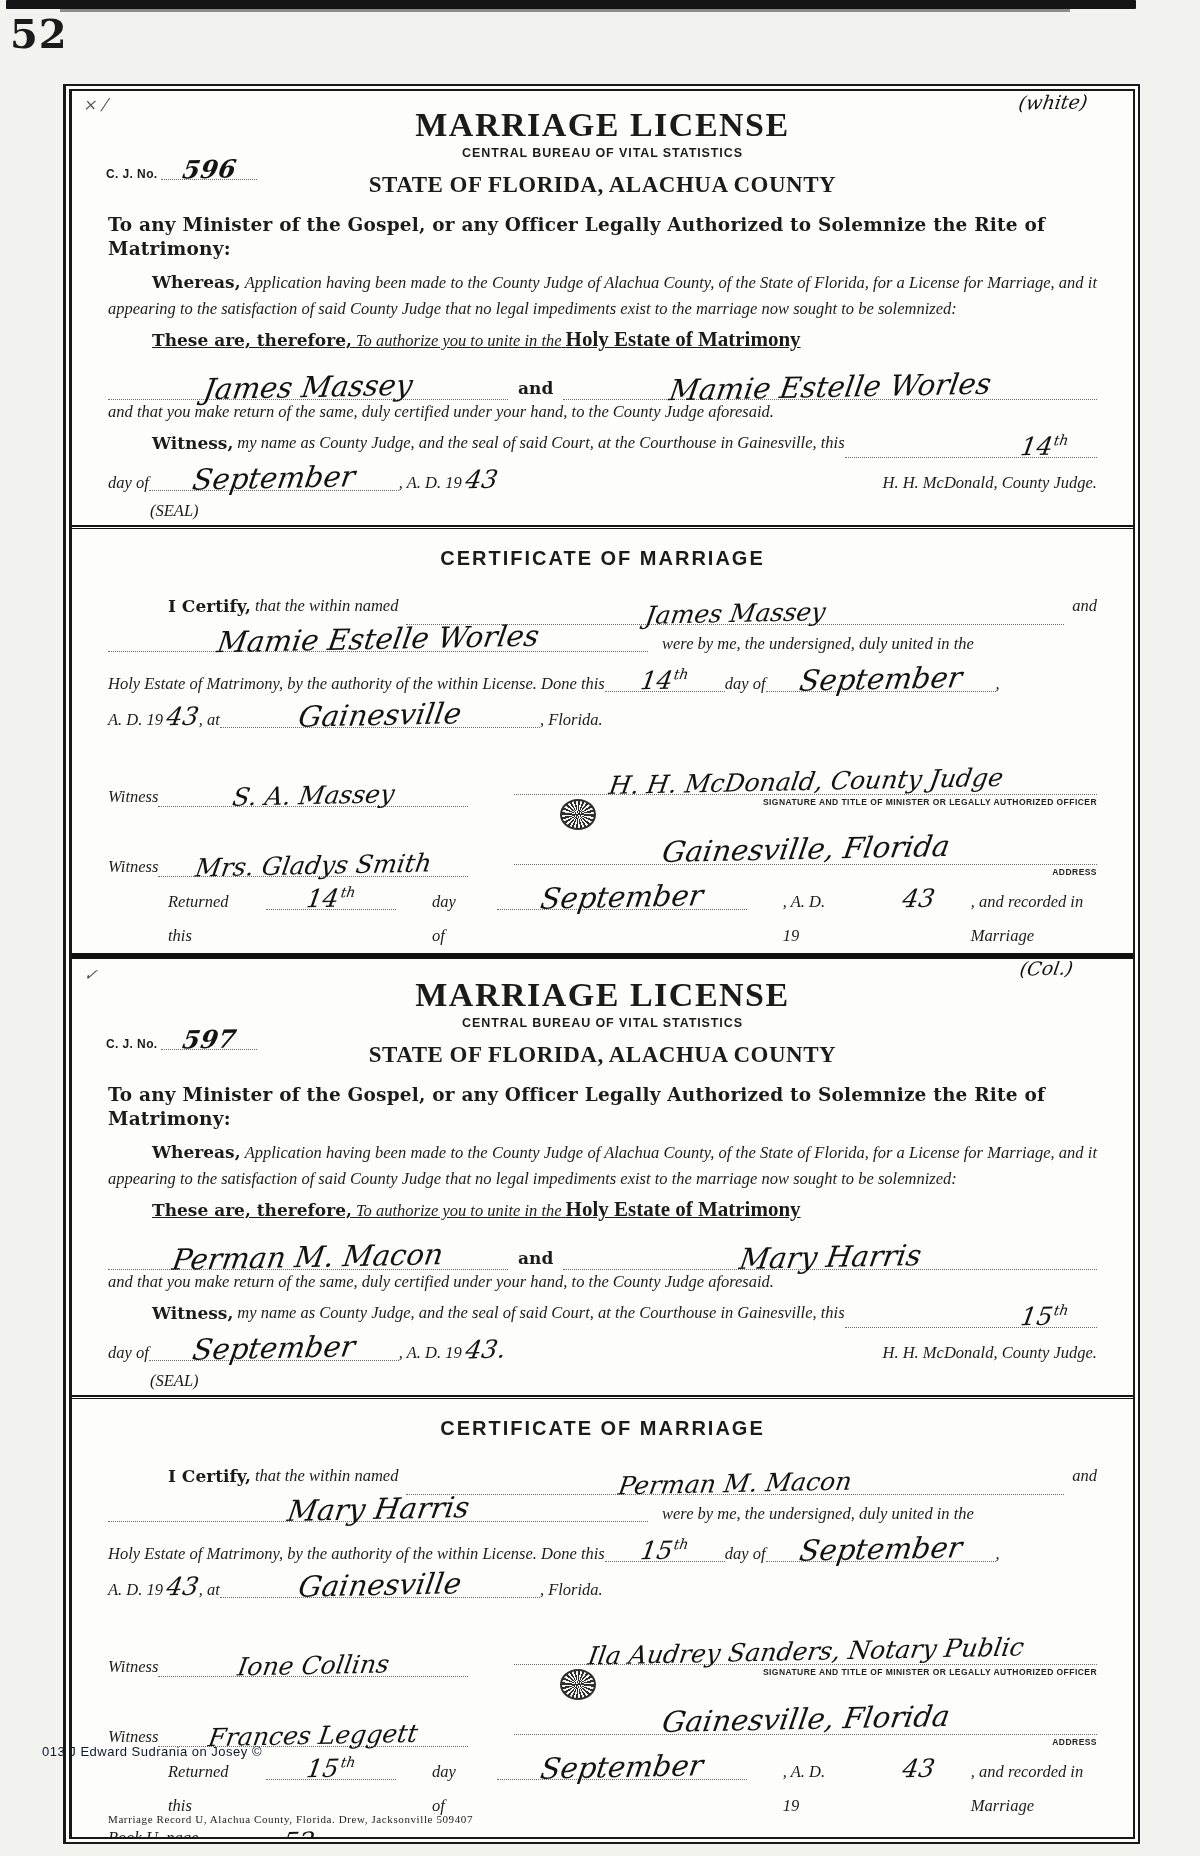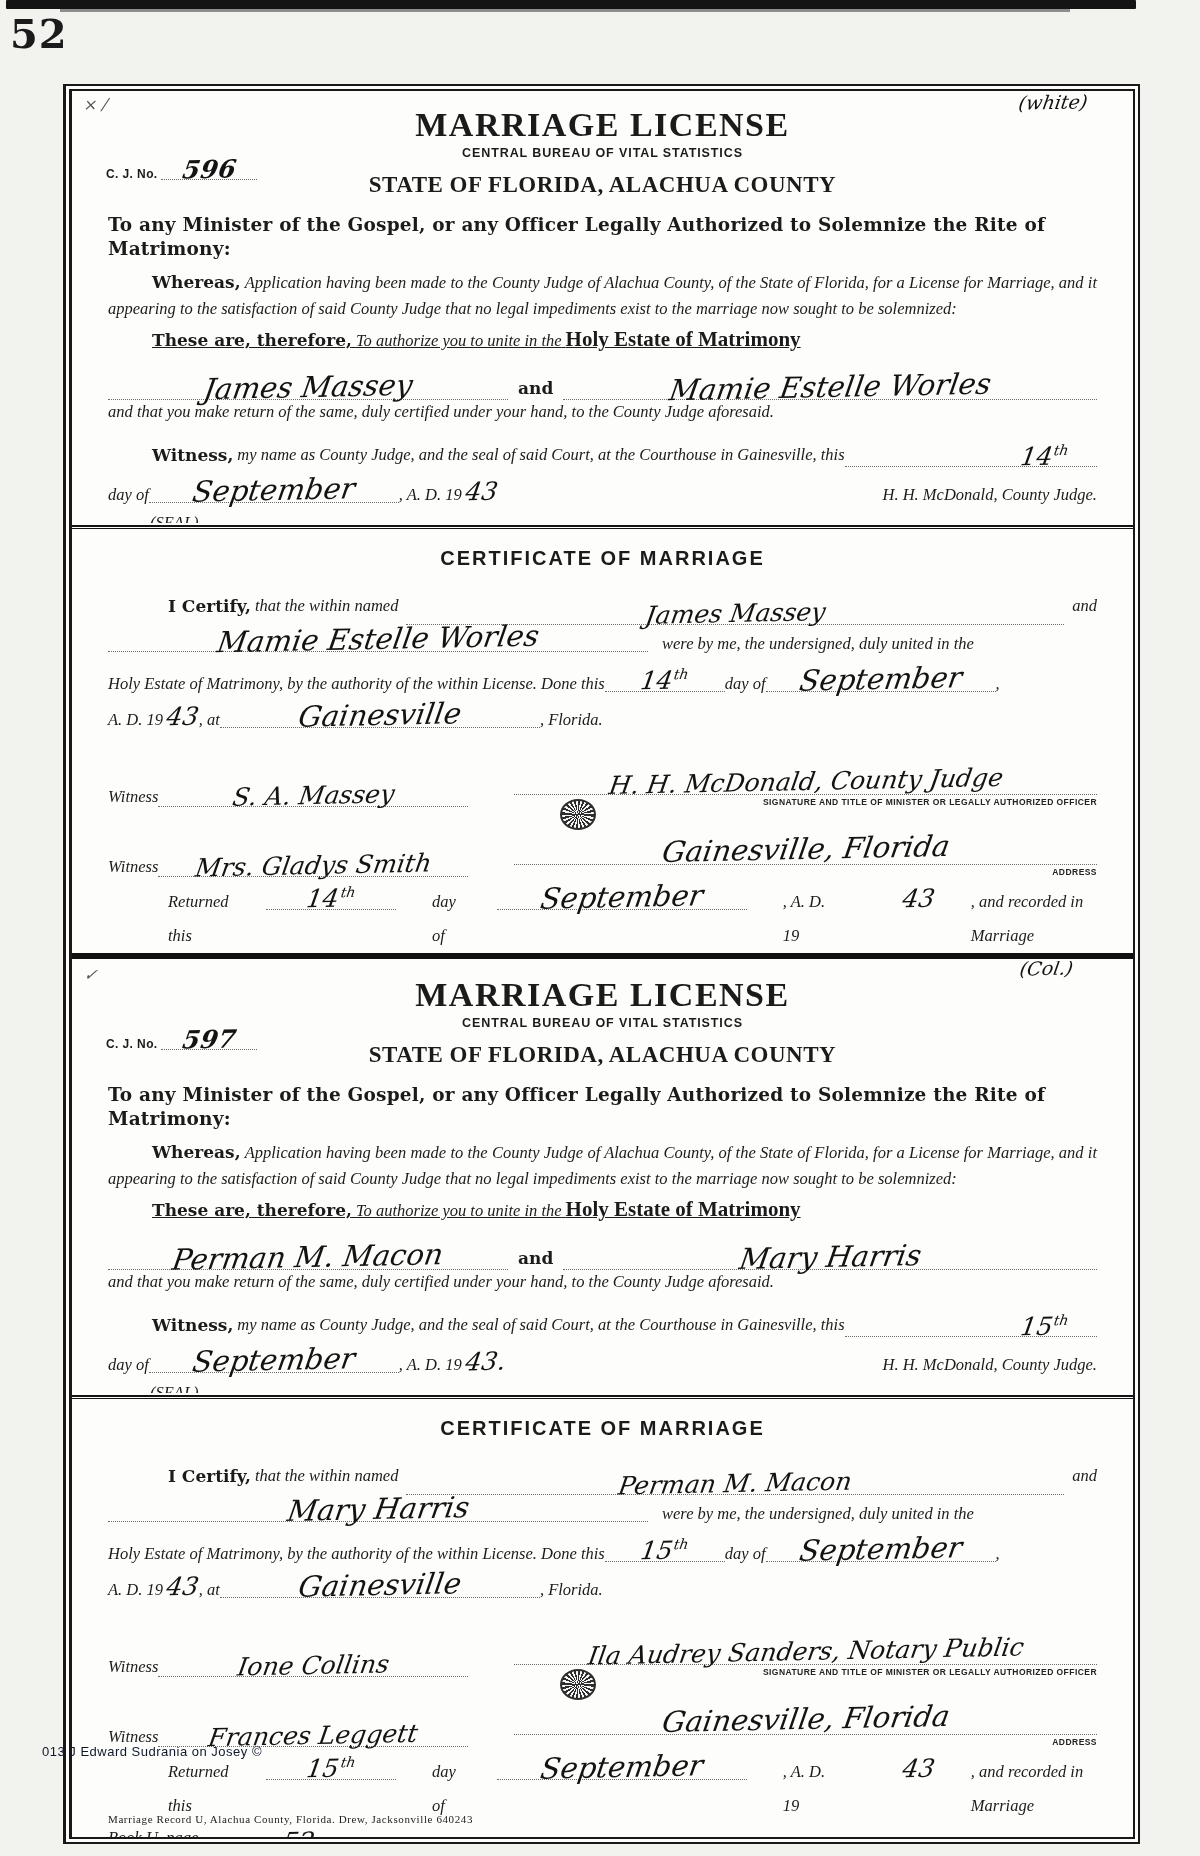--- a/index.html
+++ b/index.html
@@ -65,21 +65,21 @@
   .whereas { margin-top:8px; text-indent:44px; text-align:justify; line-height:26px; }
   .therefore { margin-top:2px; padding-left:44px; line-height:30px; white-space:nowrap;text-decoration:underline; }
   .holy { font-family:"Liberation Serif", serif; font-weight:700; font-size:21px; }
 
   .names { display:flex; align-items:flex-end; height:44px; }
   .names .groom-fill { flex:0 0 400px; }
   .names .and { margin:0 10px 2px 10px; }
   .names .bride-fill { flex:1 1 auto; }
 
   .return-clause { line-height:24px; }
-  .witness-clause { margin-top:16px; padding-left:44px; line-height:30px; display:flex; align-items:center; }
+  .witness-clause { margin-top:4px; padding-left:44px; line-height:30px; display:flex; align-items:flex-end; }
   .witness-clause .day-fill { flex:1 1 auto; text-align:right; padding-right:28px; }
 
   .dayof { margin-top:6px; display:flex; align-items:baseline; line-height:34px; }
   .dayof .month-fill { min-width:250px; }
   .dayof .spacer { flex:1 1 auto; }
   .seal-line { line-height:22px; padding-left:42px; }
 
   
   .cert-title { text-align:center; font-family:Liberation Sans, sans-serif; font-weight:700; font-size:20px; letter-spacing:2px; line-height:26px; margin-top:10px; }
   .certify { margin-top:16px; display:flex; align-items:flex-end; line-height:38px; }
@@ -333,18 +333,18 @@
       <span class="it">, and recorded in Marriage</span>
     </div>
     <div class="bookline">
       <span class="it">Book U, page</span>
       <span class="fill bp-fill"><span class="hw hw-lg">52</span></span>
     </div>
     <div class="sigrow">
       <span class="fill jsig-fill"><span class="hw hw-xxl">H. H. McDonald</span></span>
       <span class="it">, County Judge.</span>
     </div>
-    <div class="imprint">Marriage Record U,  Alachua County,  Florida.    Drew,  Jacksonville   640243</div>
+    <div class="imprint">Marriage Record U,  Alachua County,  Florida.    Drew,  Jacksonville   509407</div>
   </section>
 
 </div>
 
 <div class="watermark">013 J Edward Sudrania on Josey ©</div>
 
 </body></html>

